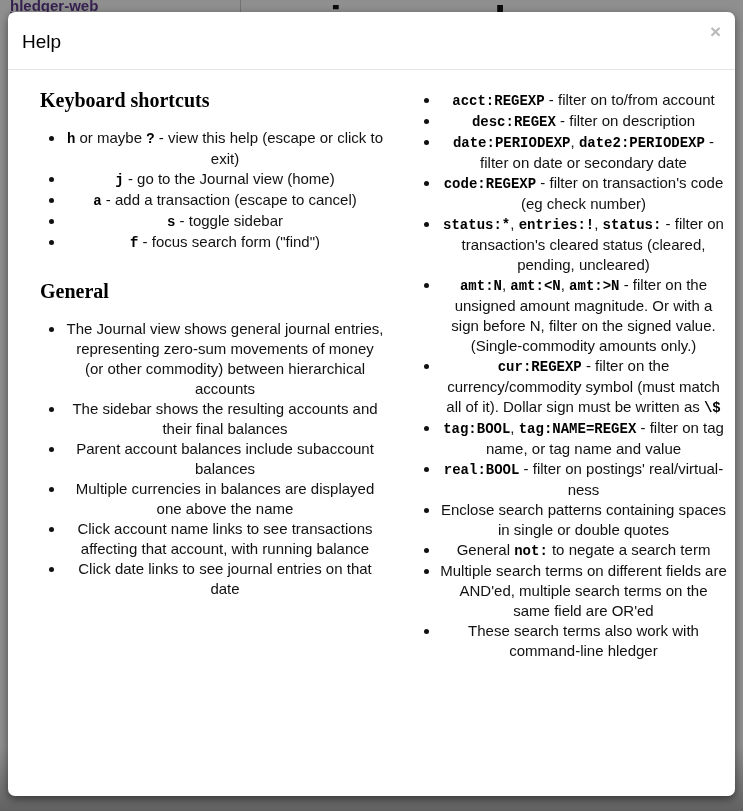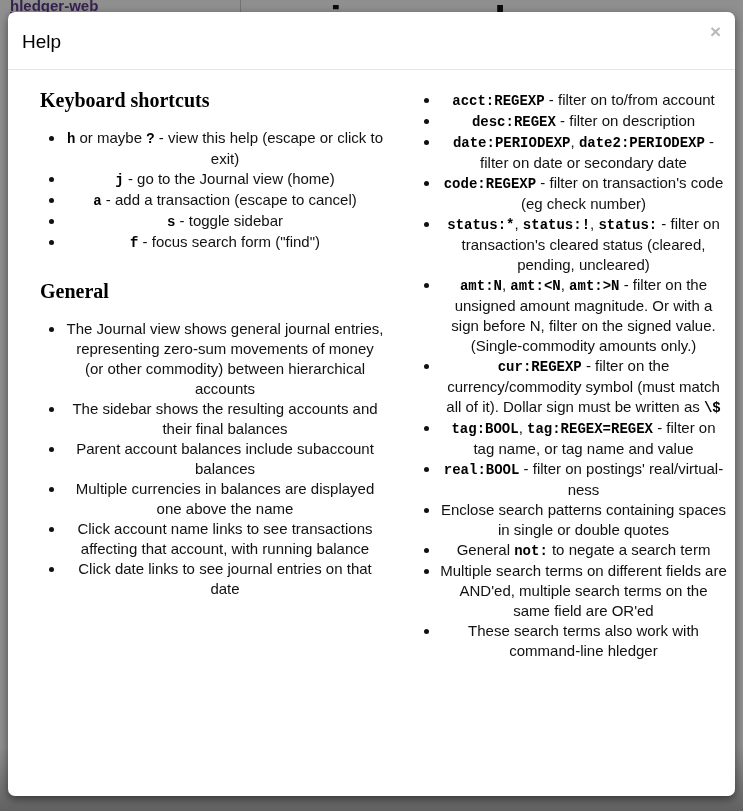--- a/index.html
+++ b/index.html
@@ -131,24 +131,24 @@
           <li><span>Click account name links to see transactions affecting that account, with running balance</span></li>
           <li><span>Click date links to see journal entries on that date</span></li>
         </ul>
       </div>
     <div class="col-right">
         <ul class="help-list">
           <li><span class="code">acct:REGEXP</span><span> - filter on to/from account</span></li>
           <li><span class="code">desc:REGEX</span><span> - filter on description</span></li>
           <li><span class="code">date:PERIODEXP</span><span>, </span><span class="code">date2:PERIODEXP</span><span> - filter on date or secondary date</span></li>
           <li><span class="code">code:REGEXP</span><span> - filter on transaction's code (eg check number)</span></li>
-          <li><span class="code">status:*</span><span>, </span><span class="code">status:!</span><span>, </span><span class="code">status:</span><span> - filter on transaction's cleared status (cleared, pending, uncleared)</span></li>
+          <li><span class="code">status:*</span><span>, </span><span class="code">entries:!</span><span>, </span><span class="code">status:</span><span> - filter on transaction's cleared status (cleared, pending, uncleared)</span></li>
           <li><span class="code">amt:N</span><span>, </span><span class="code">amt:&lt;N</span><span>, </span><span class="code">amt:&gt;N</span><span> - filter on the unsigned amount magnitude. Or with a sign before N, filter on the signed value. (Single-commodity amounts only.)</span></li>
           <li><span class="code">cur:REGEXP</span><span> - filter on the currency/commodity symbol (must match all of it). Dollar sign must be written as </span><span class="code">\$</span></li>
-          <li><span class="code">tag:BOOL</span><span>, </span><span class="code">tag:REGEX=REGEX</span><span> - filter on tag name, or tag name and value</span></li>
+          <li><span class="code">tag:BOOL</span><span>, </span><span class="code">tag:NAME=REGEX</span><span> - filter on tag name, or tag name and value</span></li>
           <li><span class="code">real:BOOL</span><span> - filter on postings' real/virtual-ness</span></li>
           <li><span>Enclose search patterns containing spaces in single or double quotes</span></li>
           <li><span>General </span><span class="code">not:</span><span> to negate a search term</span></li>
           <li><span>Multiple search terms on different fields are AND'ed, multiple search terms on the same field are OR'ed</span></li>
           <li><span>These search terms also work with command-line hledger</span></li>
         </ul>
       </div>
   </div>
 </div>
 

